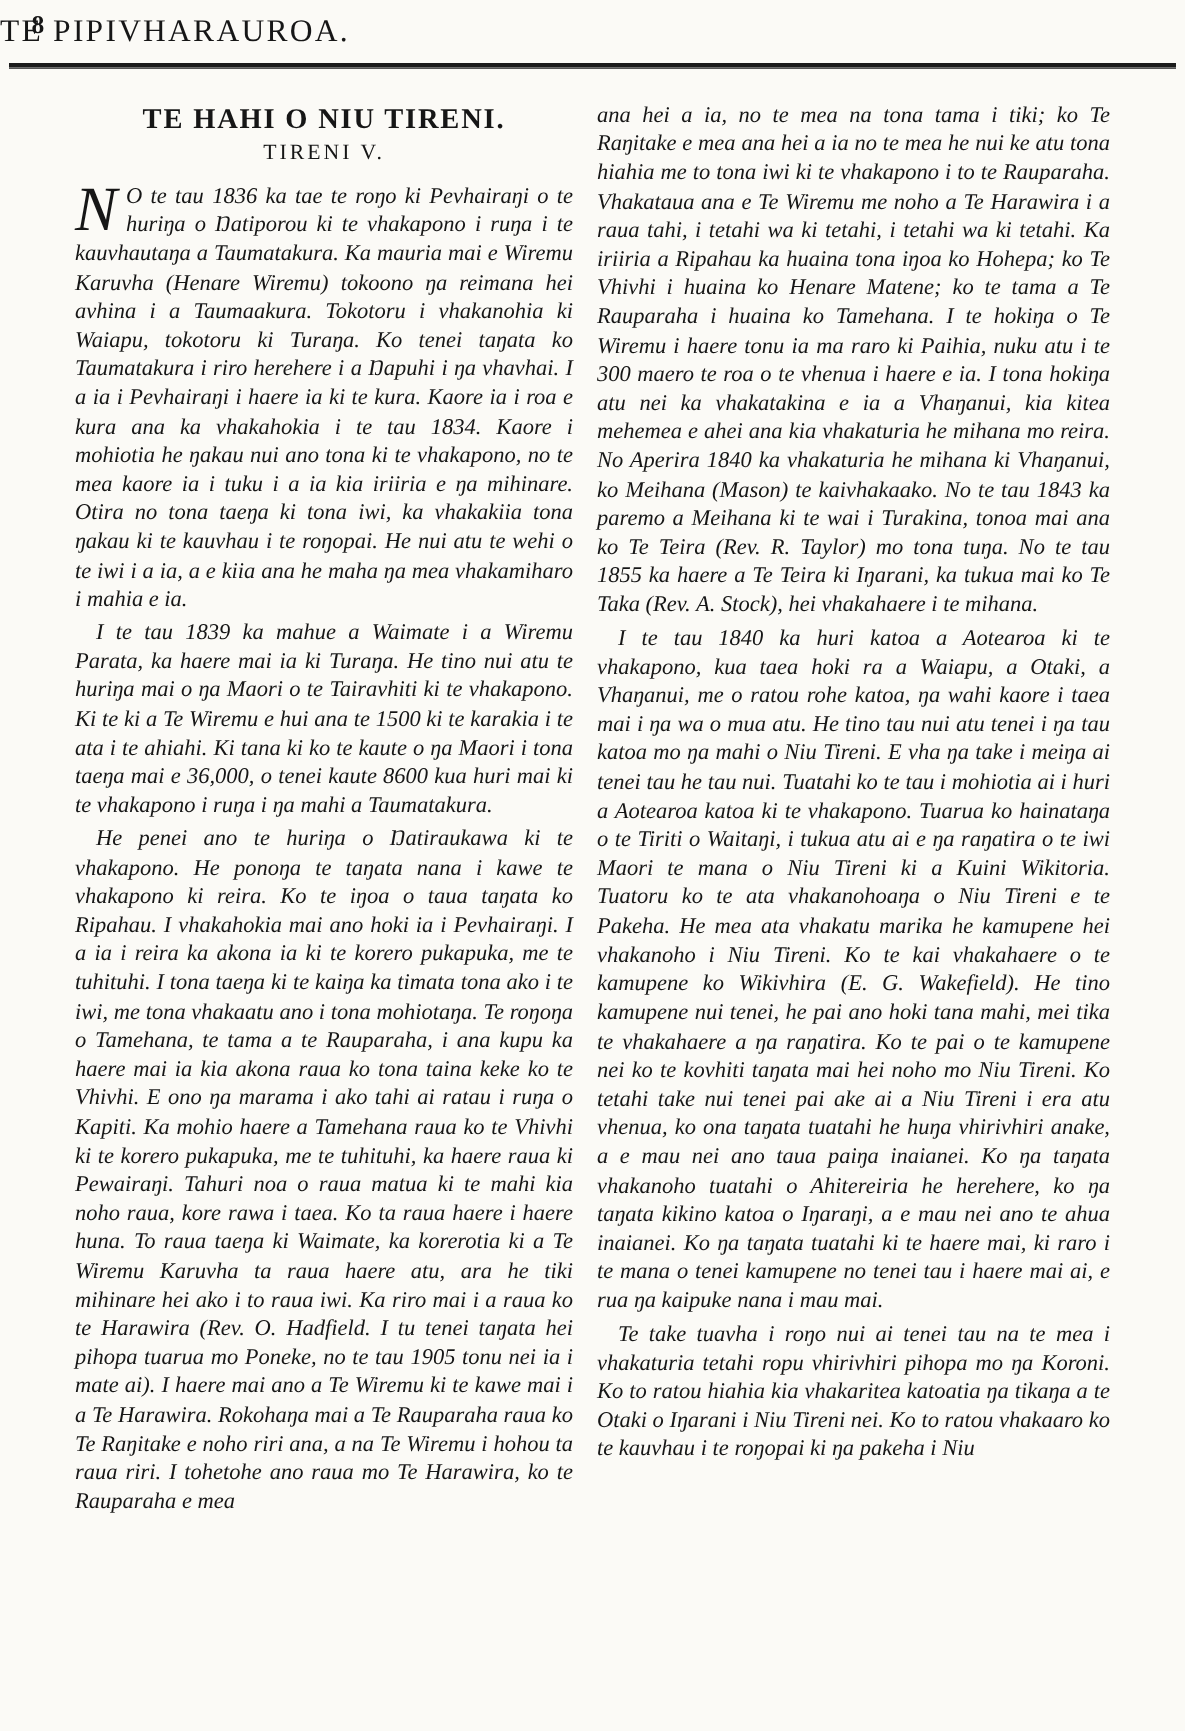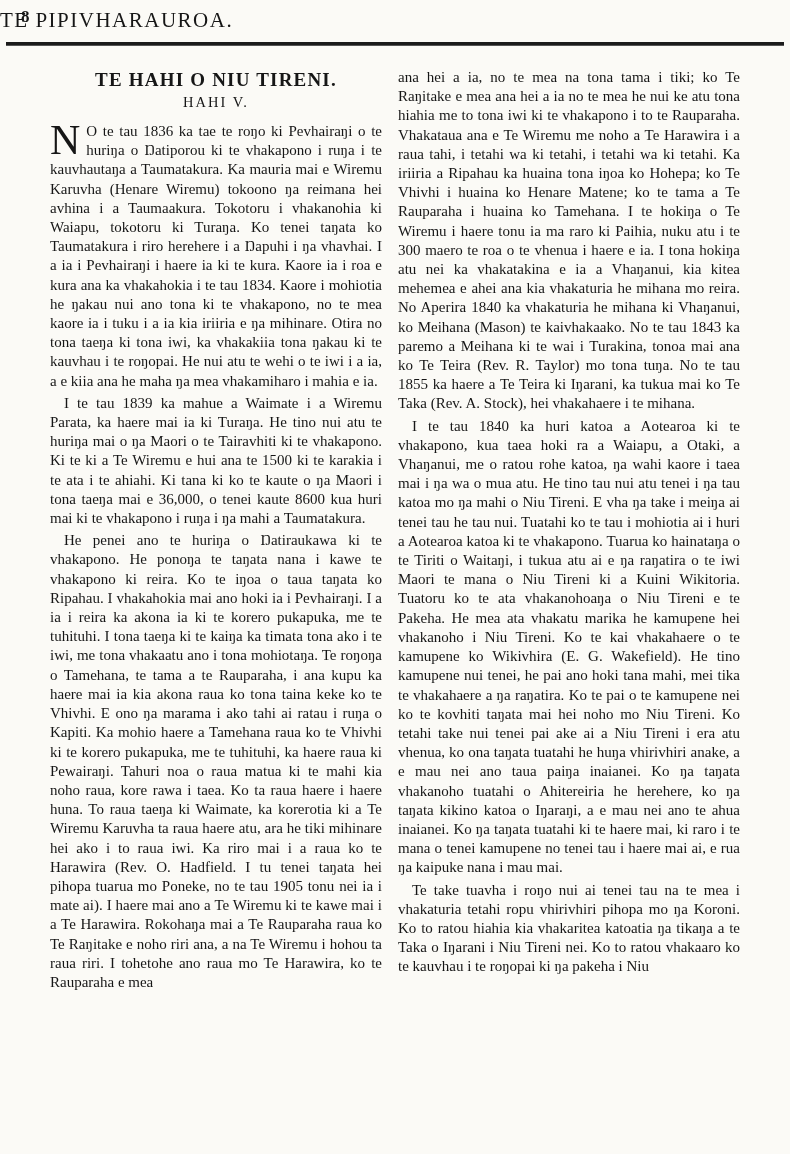--- a/index.html
+++ b/index.html
@@ -37,21 +37,21 @@
     font-size: 19px; font-weight: bold; text-align: center;
     letter-spacing: 1.2px; margin: 2px 0 3px 0;
   }
   .chapter-heading {
     font-size: 14.5px; font-weight: normal; text-align: center;
     letter-spacing: 2px; margin: 0 0 11px 0;
   }
 
   p.body-p {
     font-size: 15px; line-height: 19.2px;
-    margin: 0 0 3px 0; text-align: justify;
+    margin: 0 0 3px 0; text-align: justify; font-style: italic;
   }
   p.indent { text-indent: 14px; }
 
   .dropcap {
     float: left;
     font-size: 42px; line-height: 33px;
     padding: 2px 6px 0 0;
   }
 </style>
 </head>
@@ -62,34 +62,34 @@
   <div class="header">
     <div class="page-number">8</div>
     <div class="masthead">TE PIPIVHARAUROA.</div>
   </div>
   <div class="header-rule"></div>
 
   <div class="content">
 
     <div class="col col-left">
       <div class="article-title">TE HAHI O NIU TIRENI.</div>
-      <div class="chapter-heading">HAHI V.</div>
+      <div class="chapter-heading">TIRENI V.</div>
 
       <p class="body-p">
         <span class="dropcap">N</span>
         <span>O te tau 1836 ka tae te roŋo ki Pevhairaŋi o te huriŋa o Ŋatiporou ki te vhakapono i ruŋa i te kauvhautaŋa a Taumatakura. Ka mauria mai e Wiremu Karuvha (Henare Wiremu) tokoono ŋa reimana hei avhina i a Taumaakura. Tokotoru i vhakanohia ki Waiapu, tokotoru ki Turaŋa. Ko tenei taŋata ko Taumatakura i riro herehere i a Ŋapuhi i ŋa vhavhai. I a ia i Pevhairaŋi i haere ia ki te kura. Kaore ia i roa e kura ana ka vhakahokia i te tau 1834. Kaore i mohiotia he ŋakau nui ano tona ki te vhakapono, no te mea kaore ia i tuku i a ia kia iriiria e ŋa mihinare. Otira no tona taeŋa ki tona iwi, ka vhakakiia tona ŋakau ki te kauvhau i te roŋopai. He nui atu te wehi o te iwi i a ia, a e kiia ana he maha ŋa mea vhakamiharo i mahia e ia.</span>
       </p>
 
       <p class="body-p indent">I te tau 1839 ka mahue a Waimate i a Wiremu Parata, ka haere mai ia ki Turaŋa. He tino nui atu te huriŋa mai o ŋa Maori o te Tairavhiti ki te vhakapono. Ki te ki a Te Wiremu e hui ana te 1500 ki te karakia i te ata i te ahiahi. Ki tana ki ko te kaute o ŋa Maori i tona taeŋa mai e 36,000, o tenei kaute 8600 kua huri mai ki te vhakapono i ruŋa i ŋa mahi a Taumatakura.</p>
 
       <p class="body-p indent">He penei ano te huriŋa o Ŋatiraukawa ki te vhakapono. He ponoŋa te taŋata nana i kawe te vhakapono ki reira. Ko te iŋoa o taua taŋata ko Ripahau. I vhakahokia mai ano hoki ia i Pevhairaŋi. I a ia i reira ka akona ia ki te korero pukapuka, me te tuhituhi. I tona taeŋa ki te kaiŋa ka timata tona ako i te iwi, me tona vhakaatu ano i tona mohiotaŋa. Te roŋoŋa o Tamehana, te tama a te Rauparaha, i ana kupu ka haere mai ia kia akona raua ko tona taina keke ko te Vhivhi. E ono ŋa marama i ako tahi ai ratau i ruŋa o Kapiti. Ka mohio haere a Tamehana raua ko te Vhivhi ki te korero pukapuka, me te tuhituhi, ka haere raua ki Pewairaŋi. Tahuri noa o raua matua ki te mahi kia noho raua, kore rawa i taea. Ko ta raua haere i haere huna. To raua taeŋa ki Waimate, ka korerotia ki a Te Wiremu Karuvha ta raua haere atu, ara he tiki mihinare hei ako i to raua iwi. Ka riro mai i a raua ko te Harawira (Rev. O. Hadfield. I tu tenei taŋata hei pihopa tuarua mo Poneke, no te tau 1905 tonu nei ia i mate ai). I haere mai ano a Te Wiremu ki te kawe mai i a Te Harawira. Rokohaŋa mai a Te Rauparaha raua ko Te Raŋitake e noho riri ana, a na Te Wiremu i hohou ta raua riri. I tohetohe ano raua mo Te Harawira, ko te Rauparaha e mea</p>
     </div>
 
     <div class="col col-right">
       <p class="body-p">ana hei a ia, no te mea na tona tama i tiki; ko Te Raŋitake e mea ana hei a ia no te mea he nui ke atu tona hiahia me to tona iwi ki te vhakapono i to te Rauparaha. Vhakataua ana e Te Wiremu me noho a Te Harawira i a raua tahi, i tetahi wa ki tetahi, i tetahi wa ki tetahi. Ka iriiria a Ripahau ka huaina tona iŋoa ko Hohepa; ko Te Vhivhi i huaina ko Henare Matene; ko te tama a Te Rauparaha i huaina ko Tamehana. I te hokiŋa o Te Wiremu i haere tonu ia ma raro ki Paihia, nuku atu i te 300 maero te roa o te vhenua i haere e ia. I tona hokiŋa atu nei ka vhakatakina e ia a Vhaŋanui, kia kitea mehemea e ahei ana kia vhakaturia he mihana mo reira. No Aperira 1840 ka vhakaturia he mihana ki Vhaŋanui, ko Meihana (Mason) te kaivhakaako. No te tau 1843 ka paremo a Meihana ki te wai i Turakina, tonoa mai ana ko Te Teira (Rev. R. Taylor) mo tona tuŋa. No te tau 1855 ka haere a Te Teira ki Iŋarani, ka tukua mai ko Te Taka (Rev. A. Stock), hei vhakahaere i te mihana.</p>
 
       <p class="body-p indent">I te tau 1840 ka huri katoa a Aotearoa ki te vhakapono, kua taea hoki ra a Waiapu, a Otaki, a Vhaŋanui, me o ratou rohe katoa, ŋa wahi kaore i taea mai i ŋa wa o mua atu. He tino tau nui atu tenei i ŋa tau katoa mo ŋa mahi o Niu Tireni. E vha ŋa take i meiŋa ai tenei tau he tau nui. Tuatahi ko te tau i mohiotia ai i huri a Aotearoa katoa ki te vhakapono. Tuarua ko hainataŋa o te Tiriti o Waitaŋi, i tukua atu ai e ŋa raŋatira o te iwi Maori te mana o Niu Tireni ki a Kuini Wikitoria. Tuatoru ko te ata vhakanohoaŋa o Niu Tireni e te Pakeha. He mea ata vhakatu marika he kamupene hei vhakanoho i Niu Tireni. Ko te kai vhakahaere o te kamupene ko Wikivhira (E. G. Wakefield). He tino kamupene nui tenei, he pai ano hoki tana mahi, mei tika te vhakahaere a ŋa raŋatira. Ko te pai o te kamupene nei ko te kovhiti taŋata mai hei noho mo Niu Tireni. Ko tetahi take nui tenei pai ake ai a Niu Tireni i era atu vhenua, ko ona taŋata tuatahi he huŋa vhirivhiri anake, a e mau nei ano taua paiŋa inaianei. Ko ŋa taŋata vhakanoho tuatahi o Ahitereiria he herehere, ko ŋa taŋata kikino katoa o Iŋaraŋi, a e mau nei ano te ahua inaianei. Ko ŋa taŋata tuatahi ki te haere mai, ki raro i te mana o tenei kamupene no tenei tau i haere mai ai, e rua ŋa kaipuke nana i mau mai.</p>
 
-      <p class="body-p indent">Te take tuavha i roŋo nui ai tenei tau na te mea i vhakaturia tetahi ropu vhirivhiri pihopa mo ŋa Koroni. Ko to ratou hiahia kia vhakaritea katoatia ŋa tikaŋa a te Taka o Iŋarani i Niu Tireni nei. Ko to ratou vhakaaro ko te kauvhau i te roŋopai ki ŋa pakeha i Niu</p>
+      <p class="body-p indent">Te take tuavha i roŋo nui ai tenei tau na te mea i vhakaturia tetahi ropu vhirivhiri pihopa mo ŋa Koroni. Ko to ratou hiahia kia vhakaritea katoatia ŋa tikaŋa a te Otaki o Iŋarani i Niu Tireni nei. Ko to ratou vhakaaro ko te kauvhau i te roŋopai ki ŋa pakeha i Niu</p>
     </div>
 
   </div>
 </div>
 
 </body></html>

